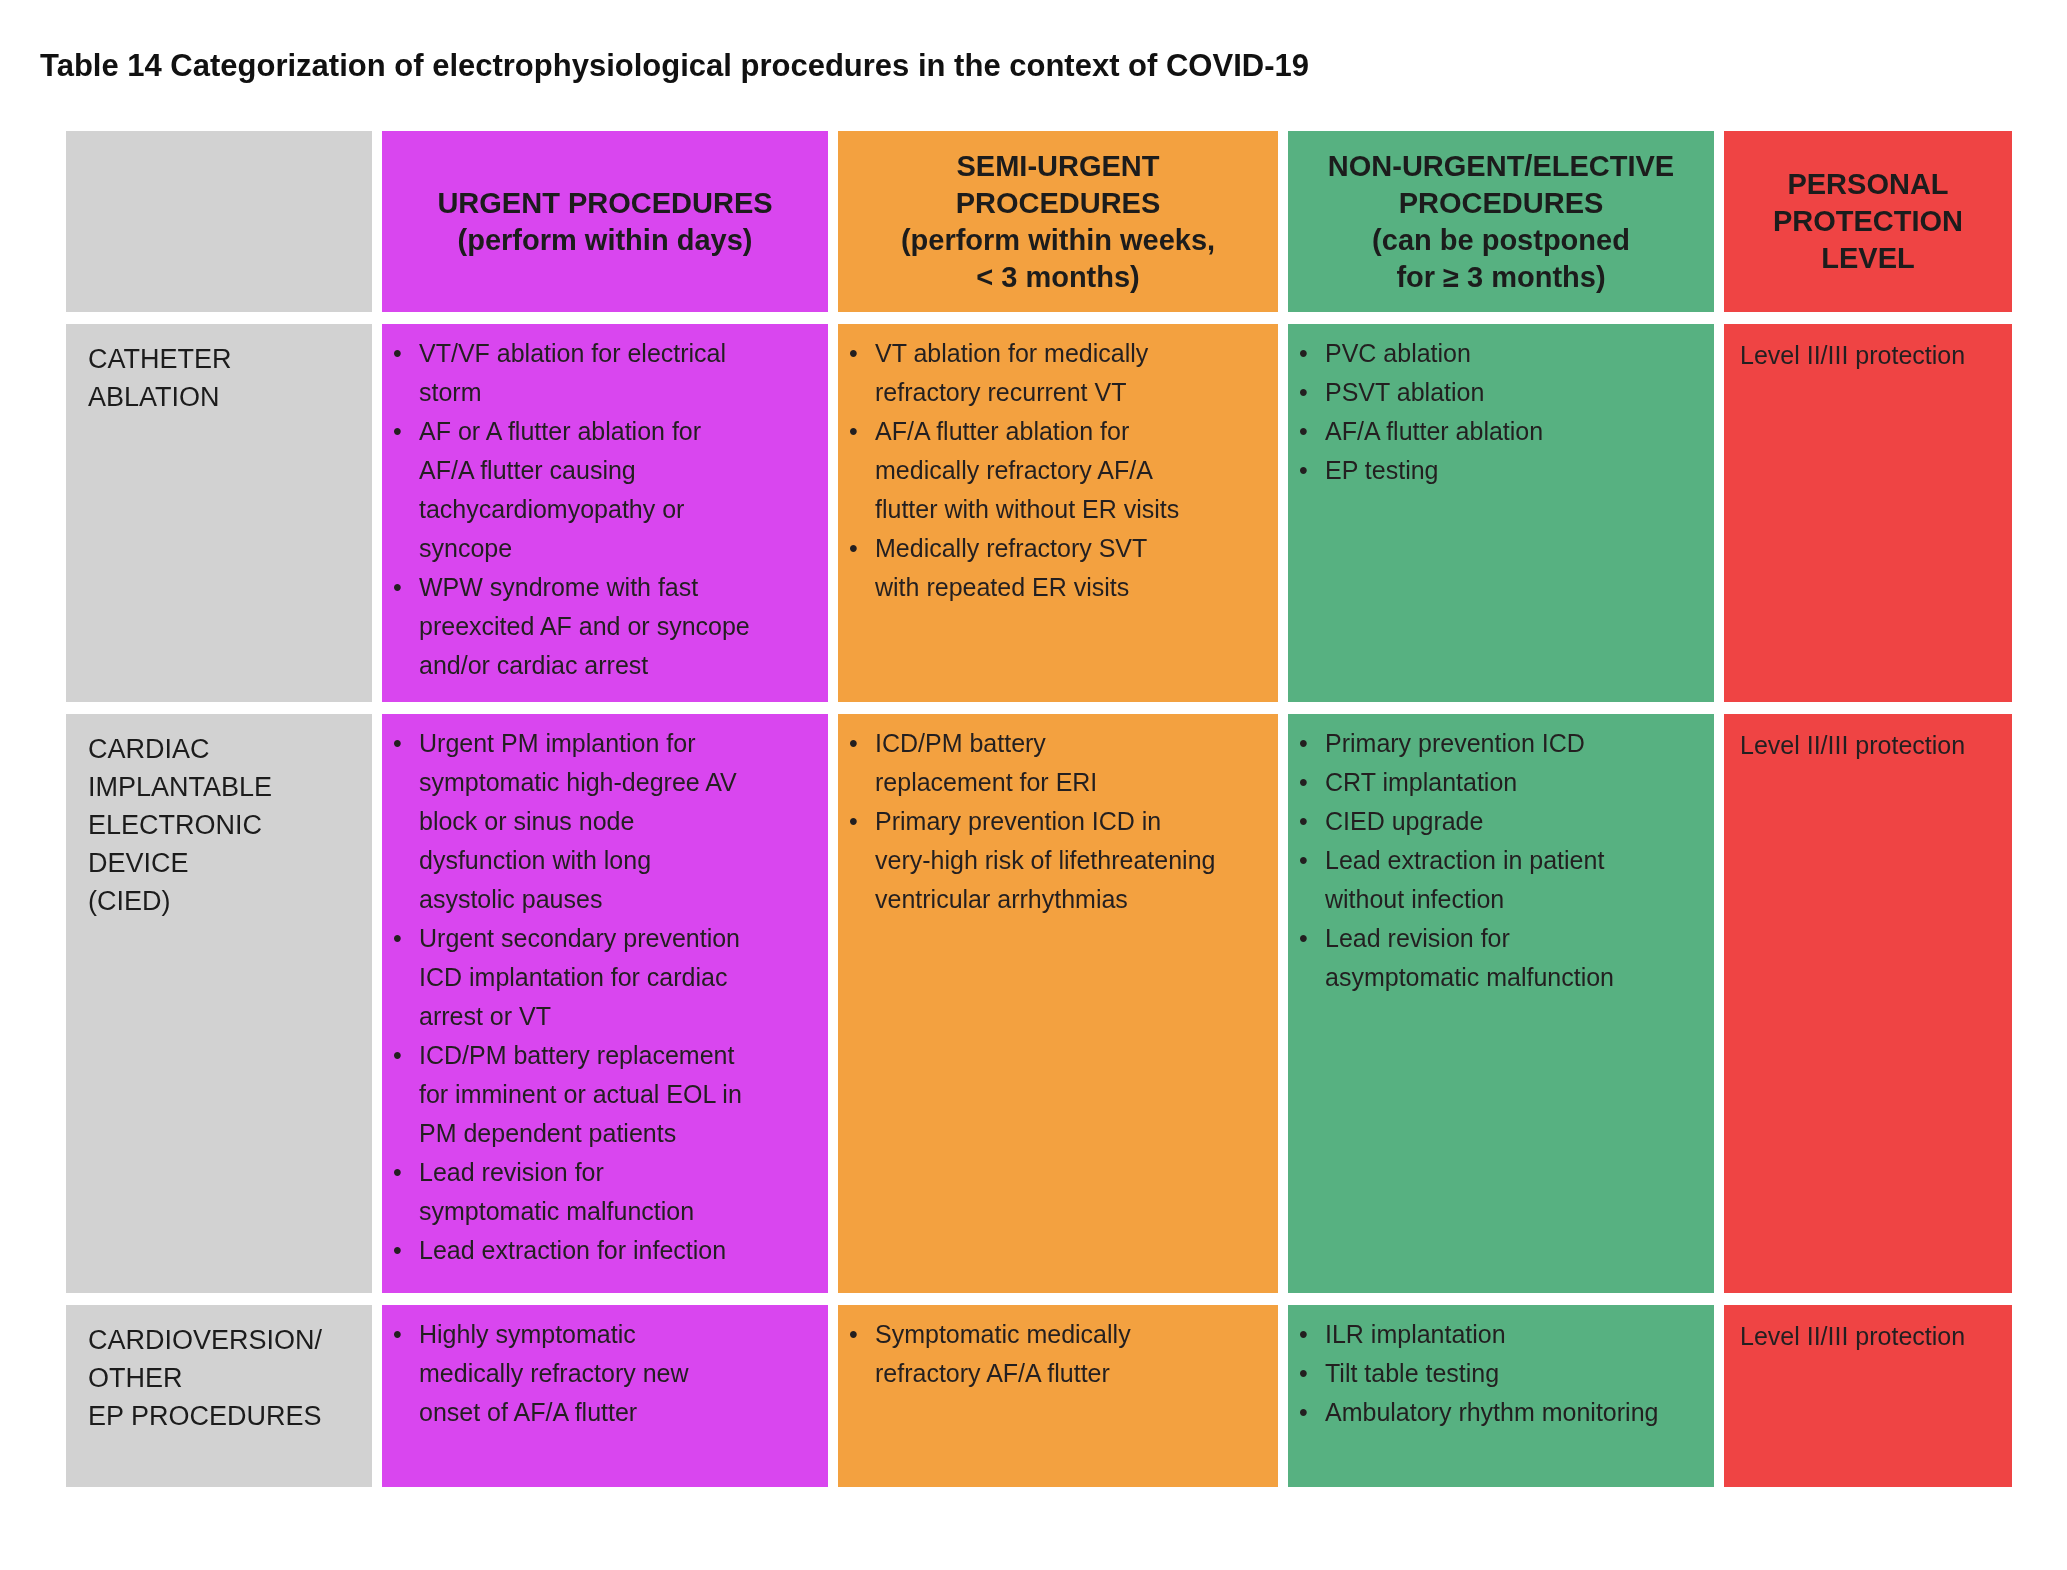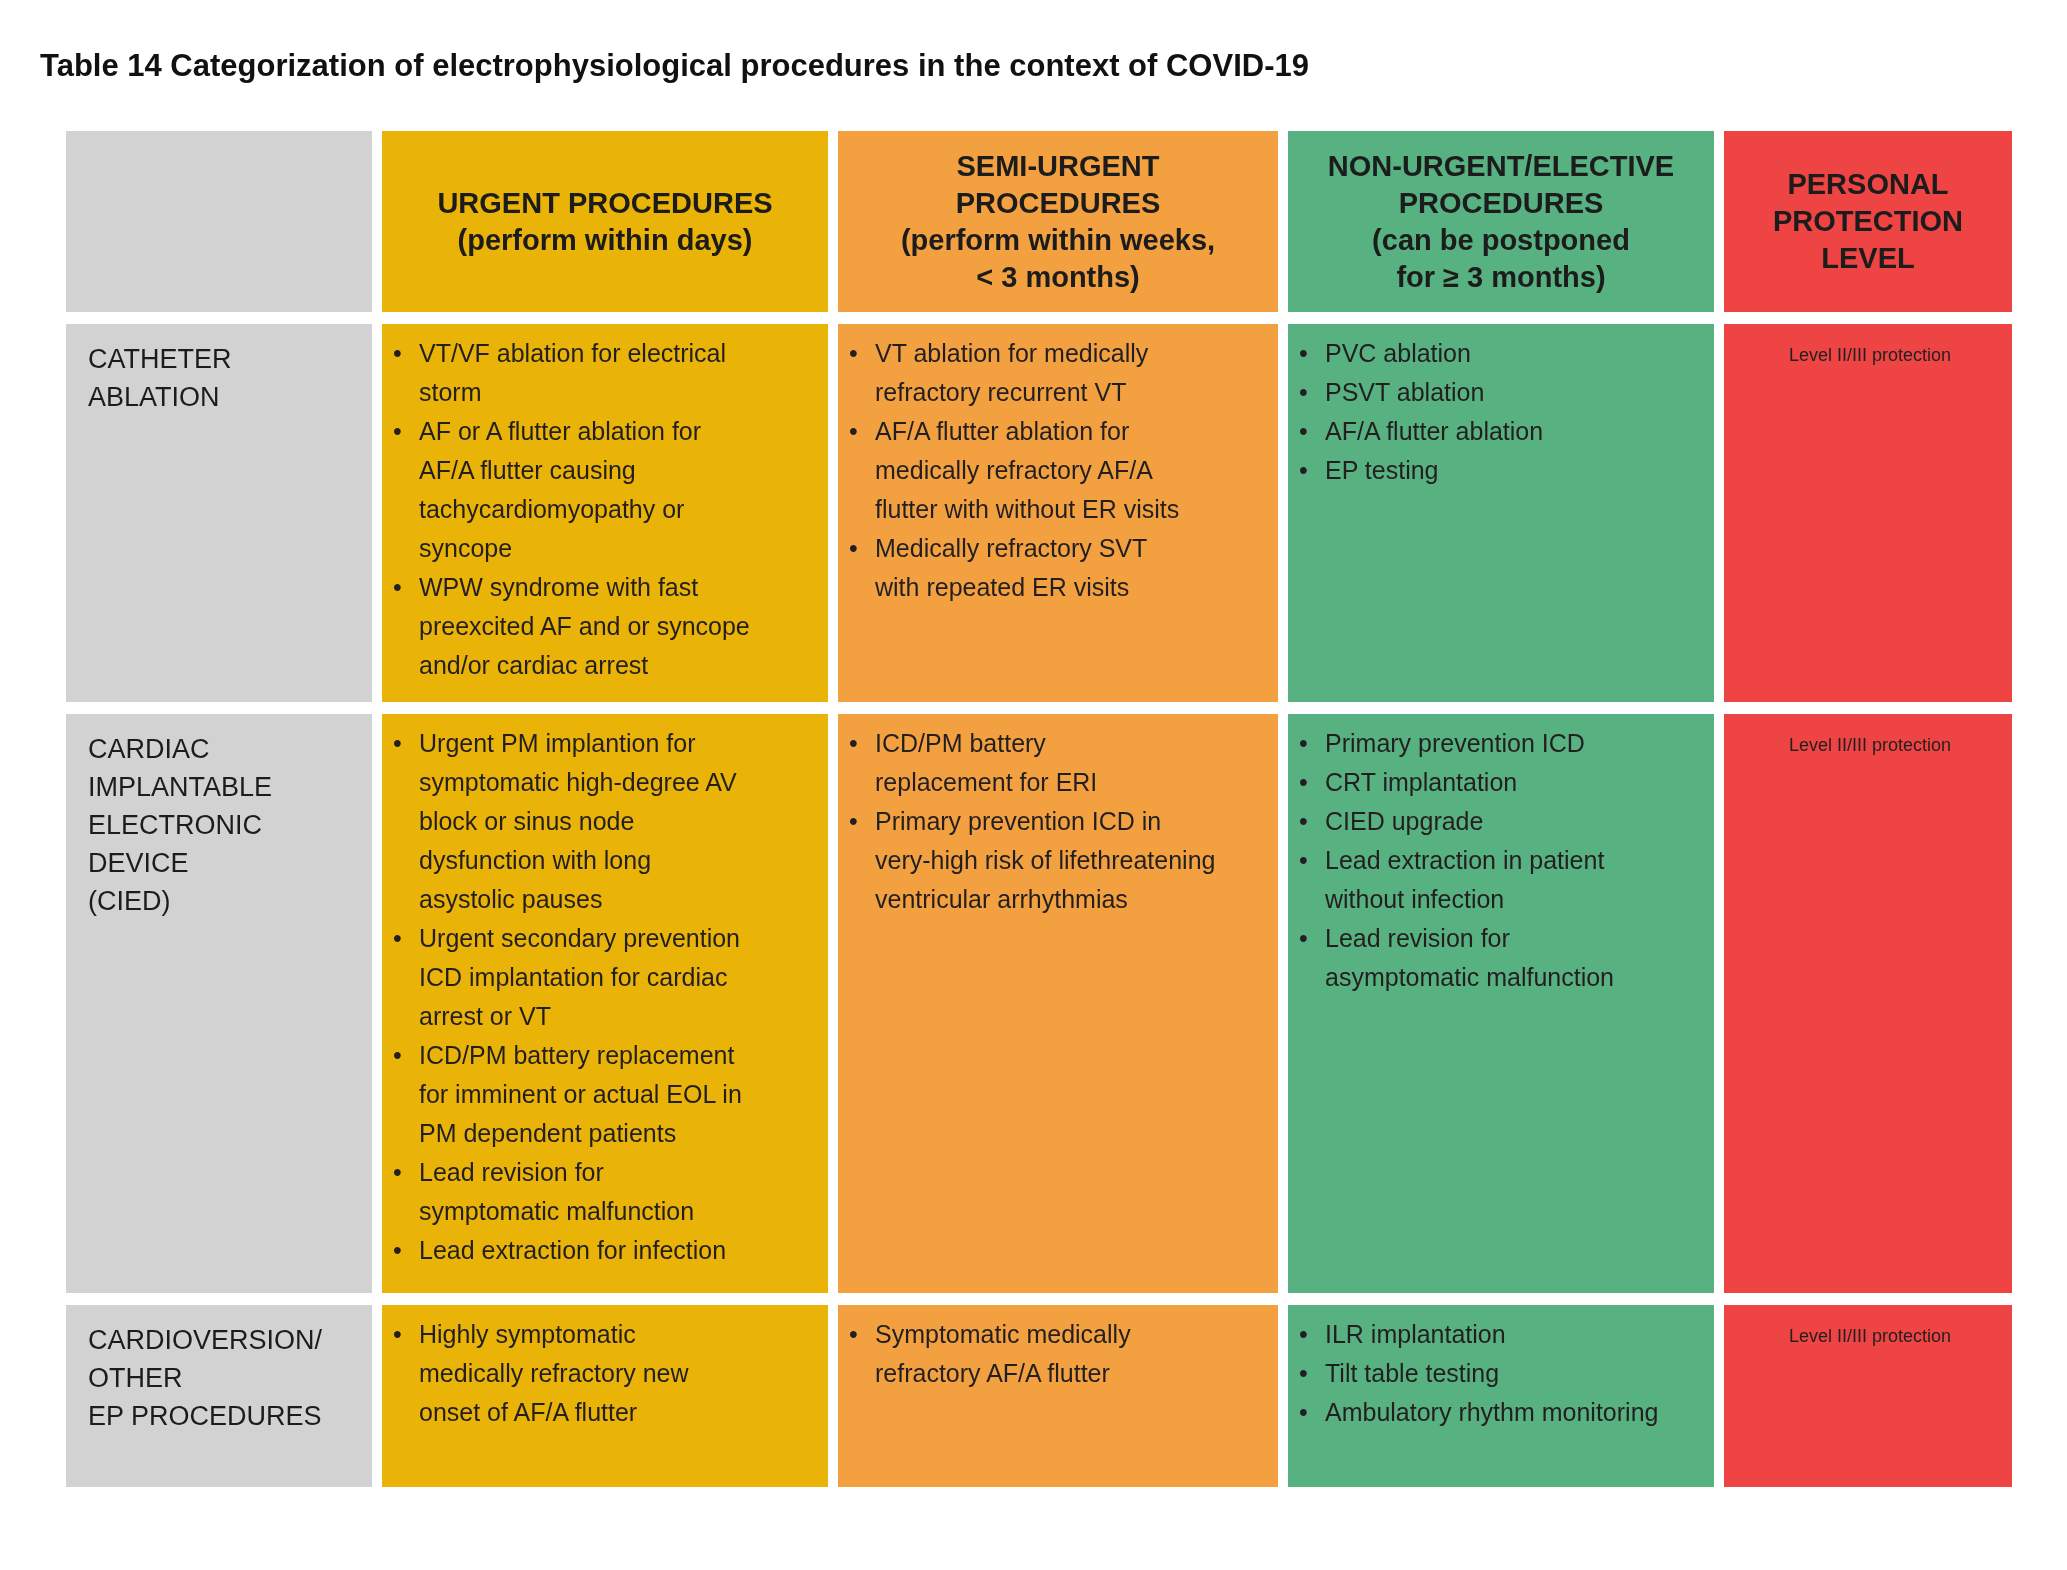--- a/index.html
+++ b/index.html
@@ -42,44 +42,43 @@
   .cat{
     background:#d2d2d2;
     font-weight:normal;
     font-size:27px;
     line-height:38px;
     padding:16px 18px 0 22px;
     white-space:pre-line;
     color:#1c1c1c;
   }
   .bg-gray{background:#d2d2d2;}
-  .bg-red{background:#eab308;}
+  .bg-red{background:#d946ef;}
   .bg-orange{background:#f3a140;}
   .bg-green{background:#57b181;}
   .bg-peach{background:#ef4444;}
   .listcell{padding:10px 8px 0 3px;}
   .listcell ul{list-style:none;margin:0;padding:0;}
   .listcell li{
     position:relative;
     font-size:25px;
     line-height:39px;
     padding-left:34px;
     white-space:pre-line;
   }
   .listcell li::before{
     content:"\2022";
     position:absolute;
     left:8px;top:0;
   }
   .prot{
-    font-size:18px;
+    font-size:25px;
     line-height:39px;
     padding:12px 12px 0 16px;
     white-space:nowrap;
-    text-align:center;
   }
 </style>
 </head>
 <body>
 
 <div class="page">
 
   <div class="title">Table 14 Categorization of electrophysiological procedures in the context of COVID-19</div>
 
   <div class="table">

